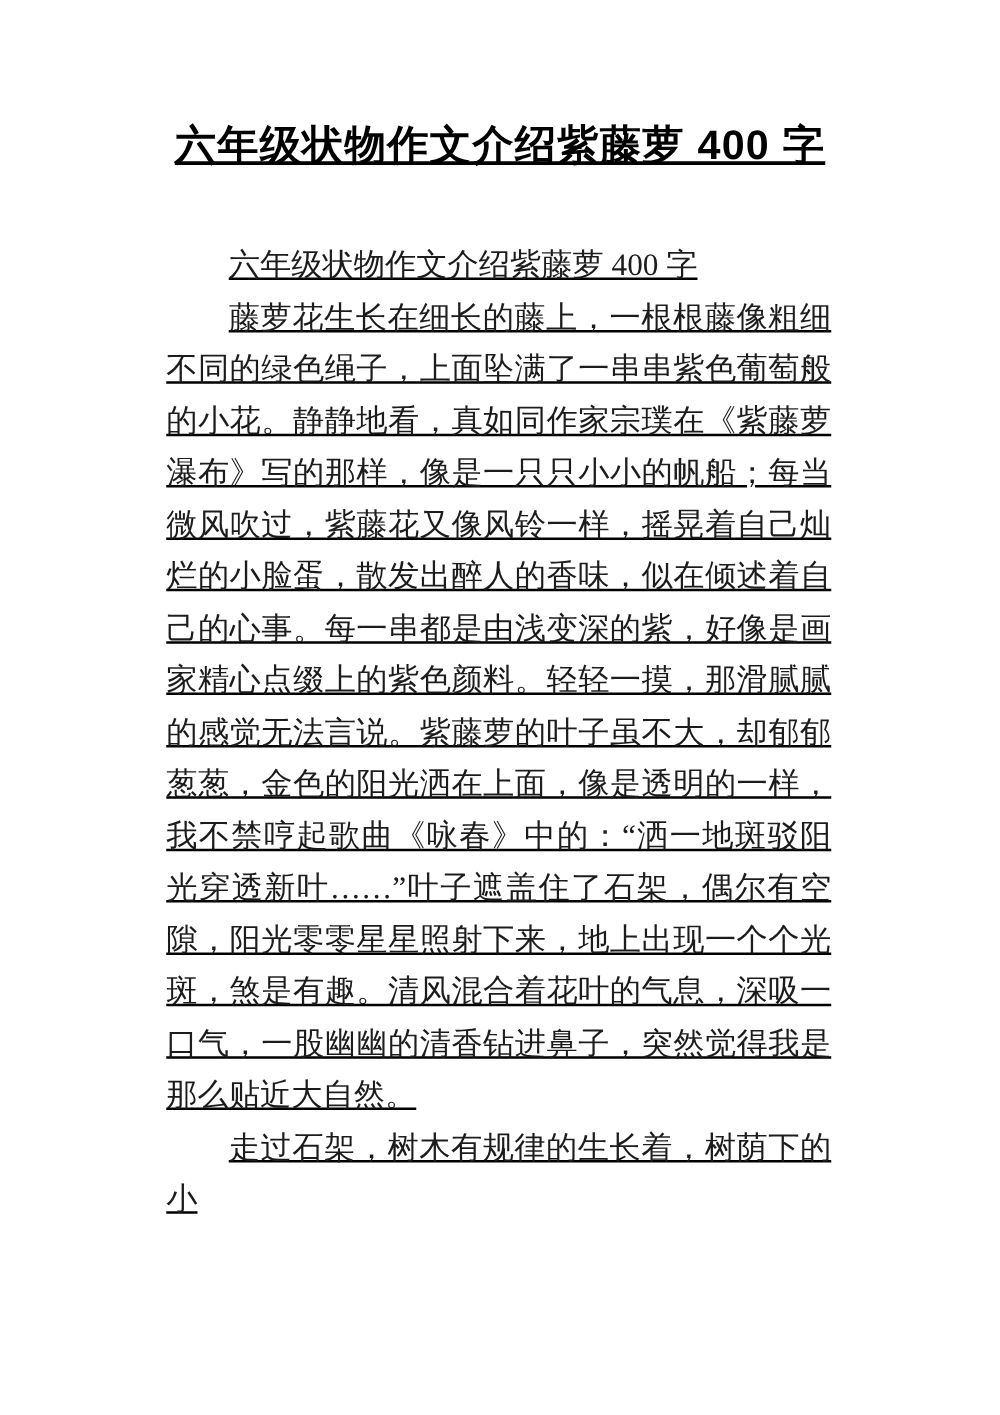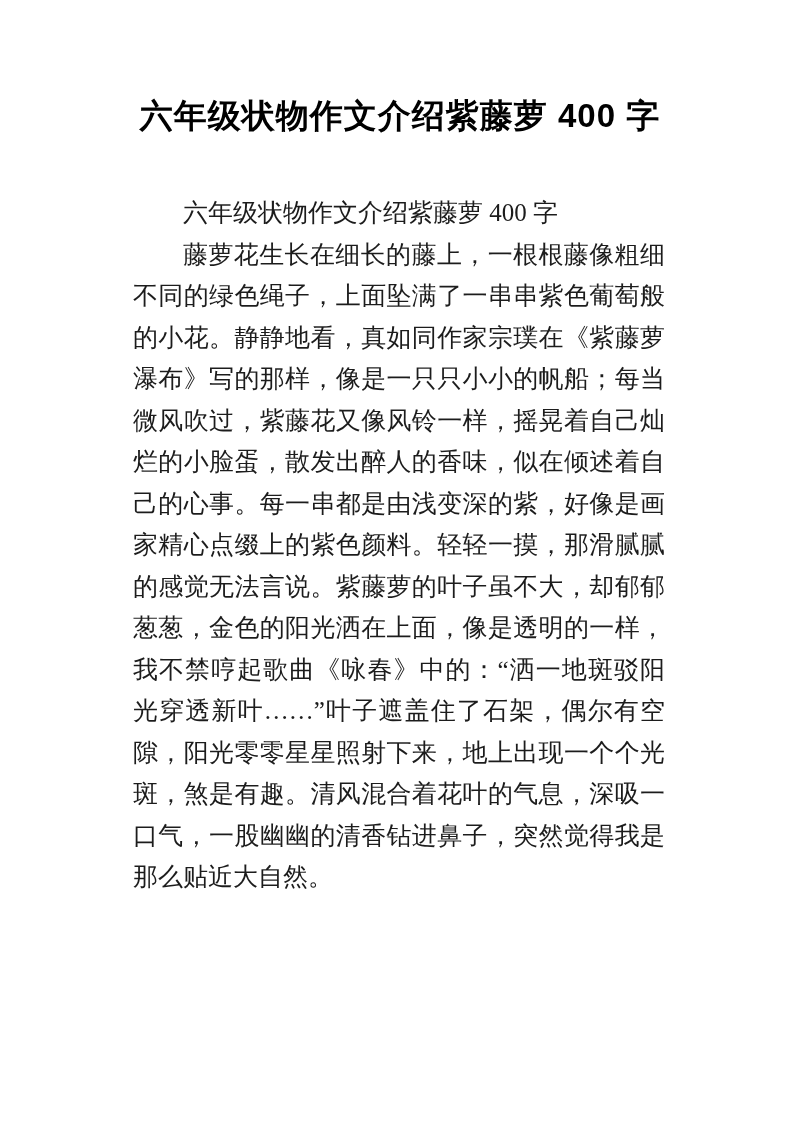--- a/index.html
+++ b/index.html
@@ -8,20 +8,21 @@
     background: #ffffff;
   }
   .page {
     position: relative;
     width: 800px;
     height: 1116px;
     margin: 0;
     background: #ffffff;
     overflow: hidden;
     font-family: "Liberation Serif", "DejaVu Serif", serif;
+    text-decoration: underline;
   }
   .doc-title {
     margin: 0;
     padding-top: 94px;
     text-align: center;
     font-family: "Liberation Sans", "DejaVu Sans", sans-serif;
     font-weight: 700;
     font-size: 33px;
     line-height: 44px;
     letter-spacing: 1px;
@@ -43,14 +44,15 @@
   }
 </style>
 </head>
 <body>
 
 <div class="page">
   <h1 class="doc-title">六年级状物作文介绍紫藤萝 400 字</h1>
   <div class="doc-body">
       <p>六年级状物作文介绍紫藤萝 400 字</p>
       <p>藤萝花生长在细长的藤上，一根根藤像粗细不同的绿色绳子，上面坠满了一串串紫色葡萄般的小花。静静地看，真如同作家宗璞在《紫藤萝瀑布》写的那样，像是一只只小小的帆船；每当微风吹过，紫藤花又像风铃一样，摇晃着自己灿烂的小脸蛋，散发出醉人的香味，似在倾述着自己的心事。每一串都是由浅变深的紫，好像是画家精心点缀上的紫色颜料。轻轻一摸，那滑腻腻的感觉无法言说。紫藤萝的叶子虽不大，却郁郁葱葱，金色的阳光洒在上面，像是透明的一样，我不禁哼起歌曲《咏春》中的：“洒一地斑驳阳光穿透新叶……”叶子遮盖住了石架，偶尔有空隙，阳光零零星星照射下来，地上出现一个个光斑，煞是有趣。清风混合着花叶的气息，深吸一口气，一股幽幽的清香钻进鼻子，突然觉得我是那么贴近大自然。</p>
+      <p>走过石架，树木有规律的生长着，树荫下的小</p>
     </div>
 </div>
 
 </body></html>

